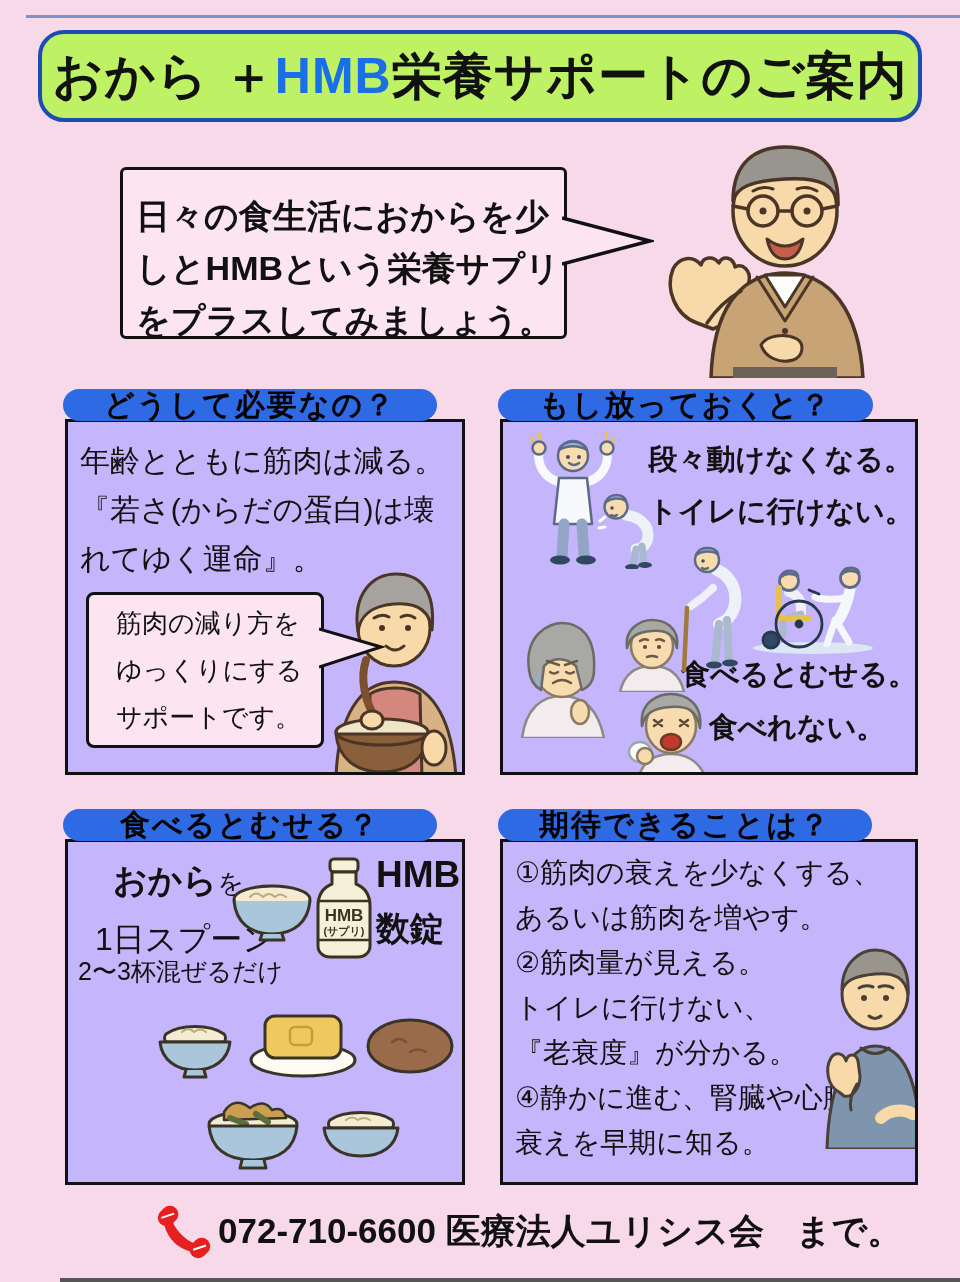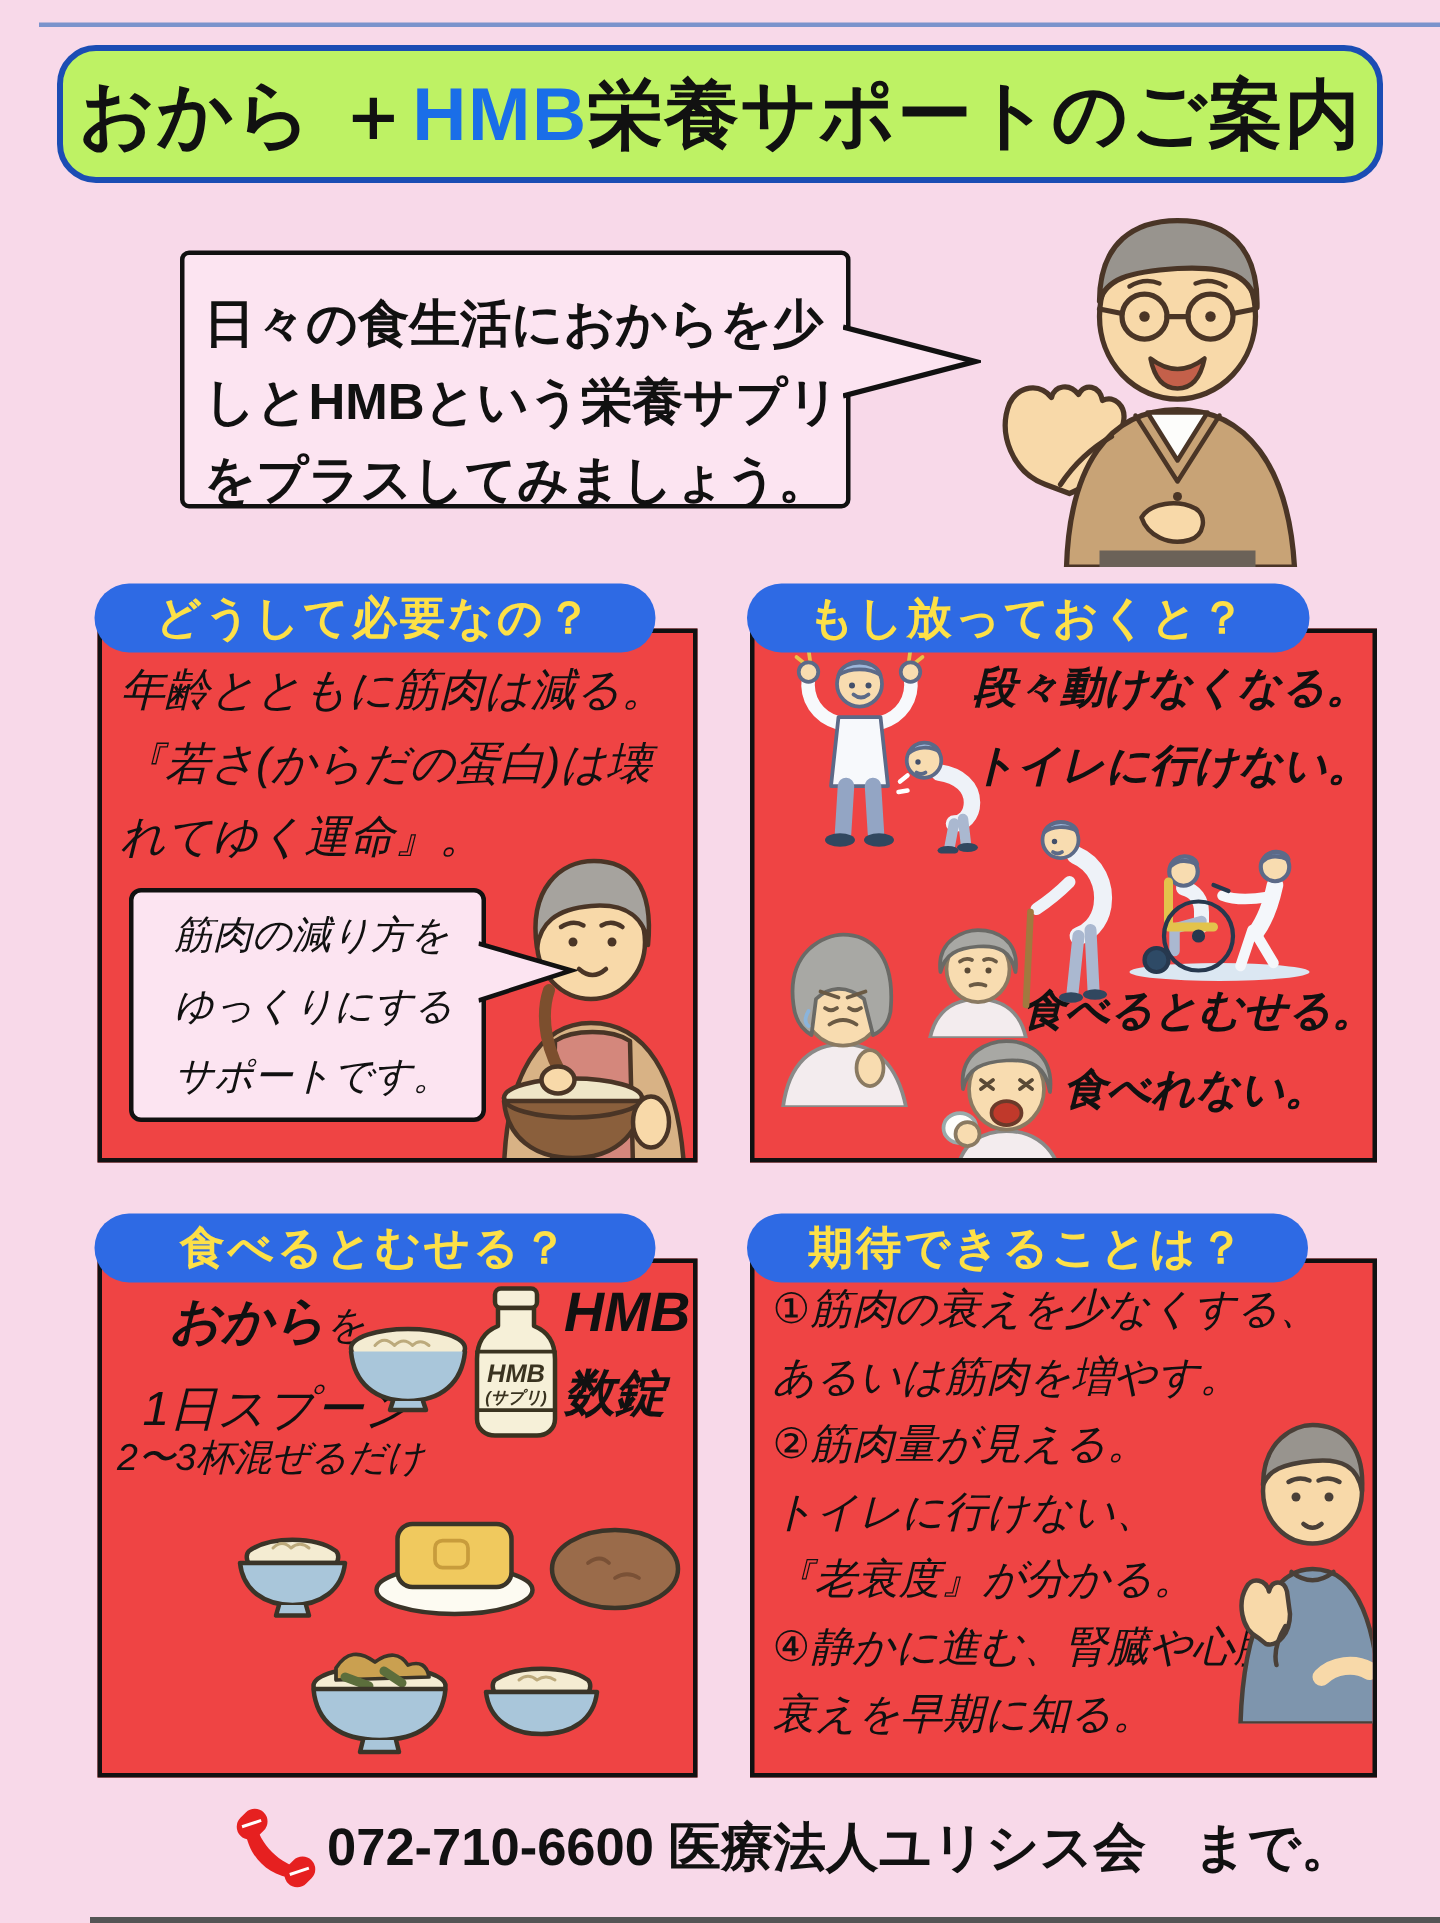--- a/index.html
+++ b/index.html
@@ -26,32 +26,31 @@
   
   .intro-bubble{
     left:120px;top:167px;width:447px;height:172px;box-sizing:border-box;
     background:#fce4f1;border:3px solid #111;border-radius:6px;
     padding:20px 13px;font-size:34px;font-weight:bold;line-height:52px;white-space:nowrap;
   }
   .bubble-pointer{pointer-events:none;}
 
   
   .panel{
-    box-sizing:border-box;background:#ef4444;border:3px solid #111;
+    box-sizing:border-box;background:#c4b5fd;border:3px solid #111;
     overflow:hidden;
-    font-style:italic;
   }
   .panel-why{left:65px;top:419px;width:400px;height:356px;}
   .panel-neglect{left:500px;top:419px;width:418px;height:356px;}
   .panel-how{left:65px;top:839px;width:400px;height:346px;}
   .panel-expect{left:500px;top:839px;width:418px;height:346px;}
 
   .pill{
-    height:46px;box-sizing:border-box;background:#2e6ae4;border-radius:24px;
-    color:#fde047;font-size:30px;font-weight:bold;letter-spacing:2px;
+    height:32px;box-sizing:border-box;background:#2e6ae4;border-radius:24px;
+    color:#000000;font-size:30px;font-weight:bold;letter-spacing:2px;
     display:flex;align-items:center;justify-content:center;white-space:nowrap;
     z-index:3;
   }
   .pill-why{left:63px;top:389px;width:374px;}
   .pill-neglect{left:498px;top:389px;width:375px;}
   .pill-how{left:63px;top:809px;width:374px;}
   .pill-expect{left:498px;top:809px;width:374px;}
 
   
   .why-body{left:12px;top:14px;width:382px;font-size:30px;font-weight:500;line-height:49px;white-space:nowrap;}

